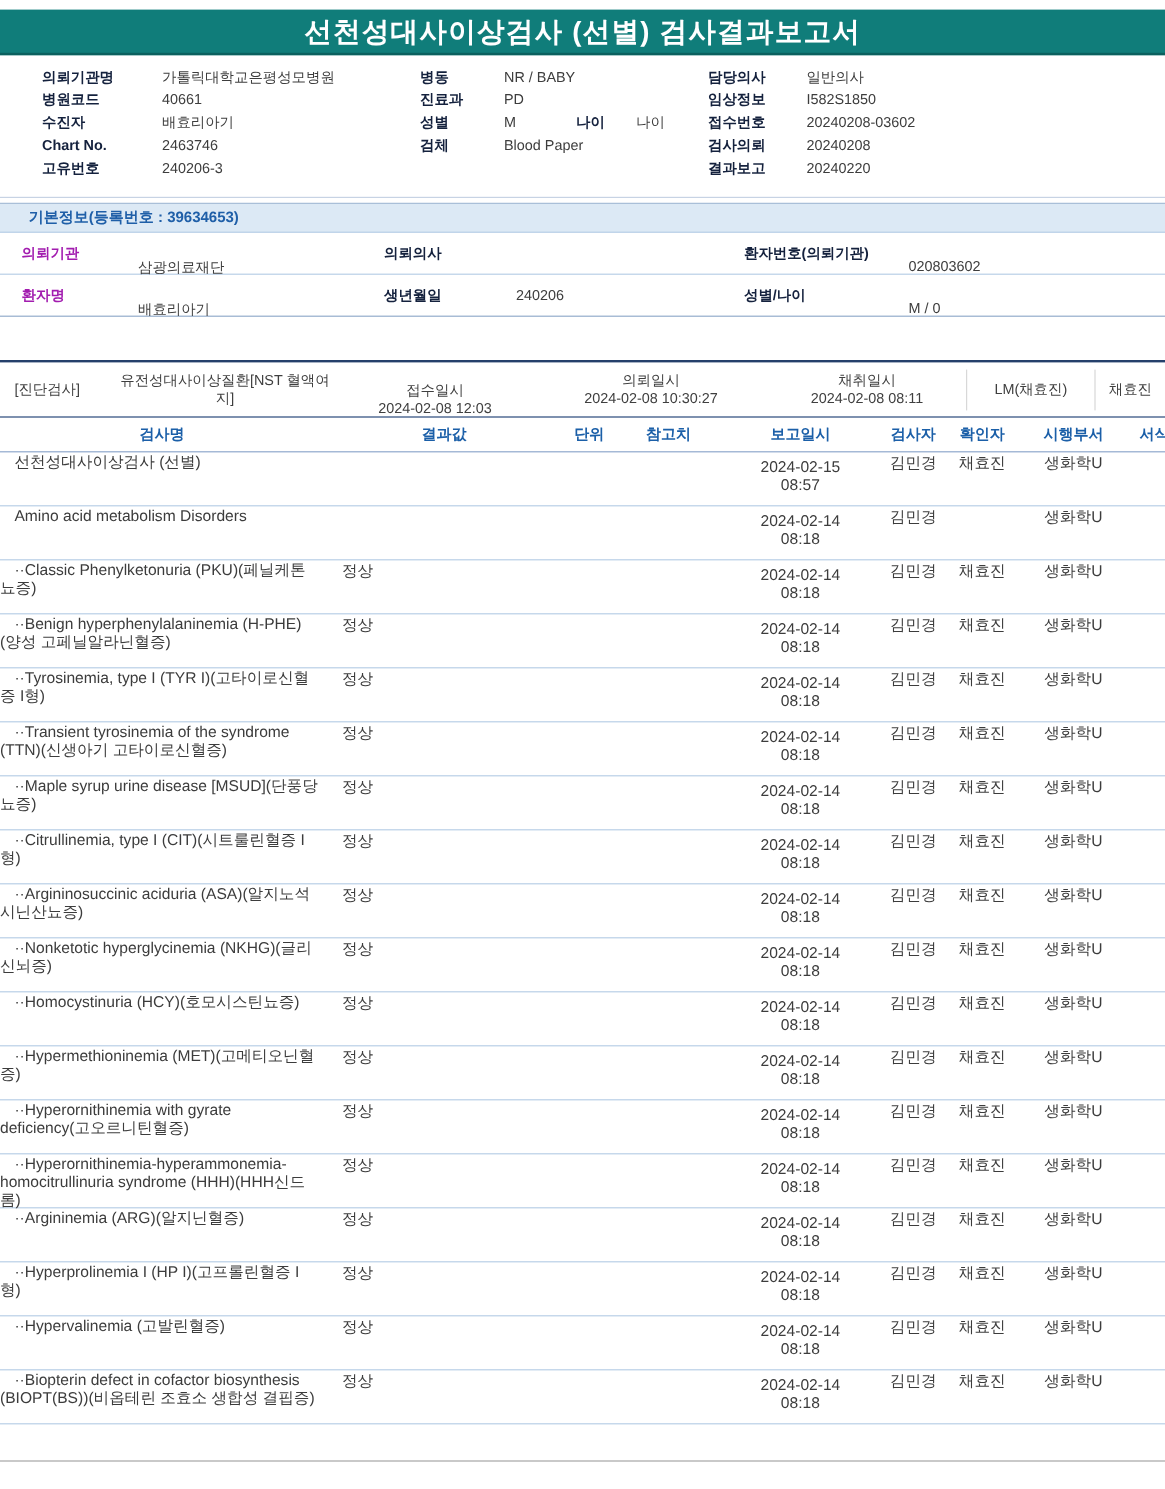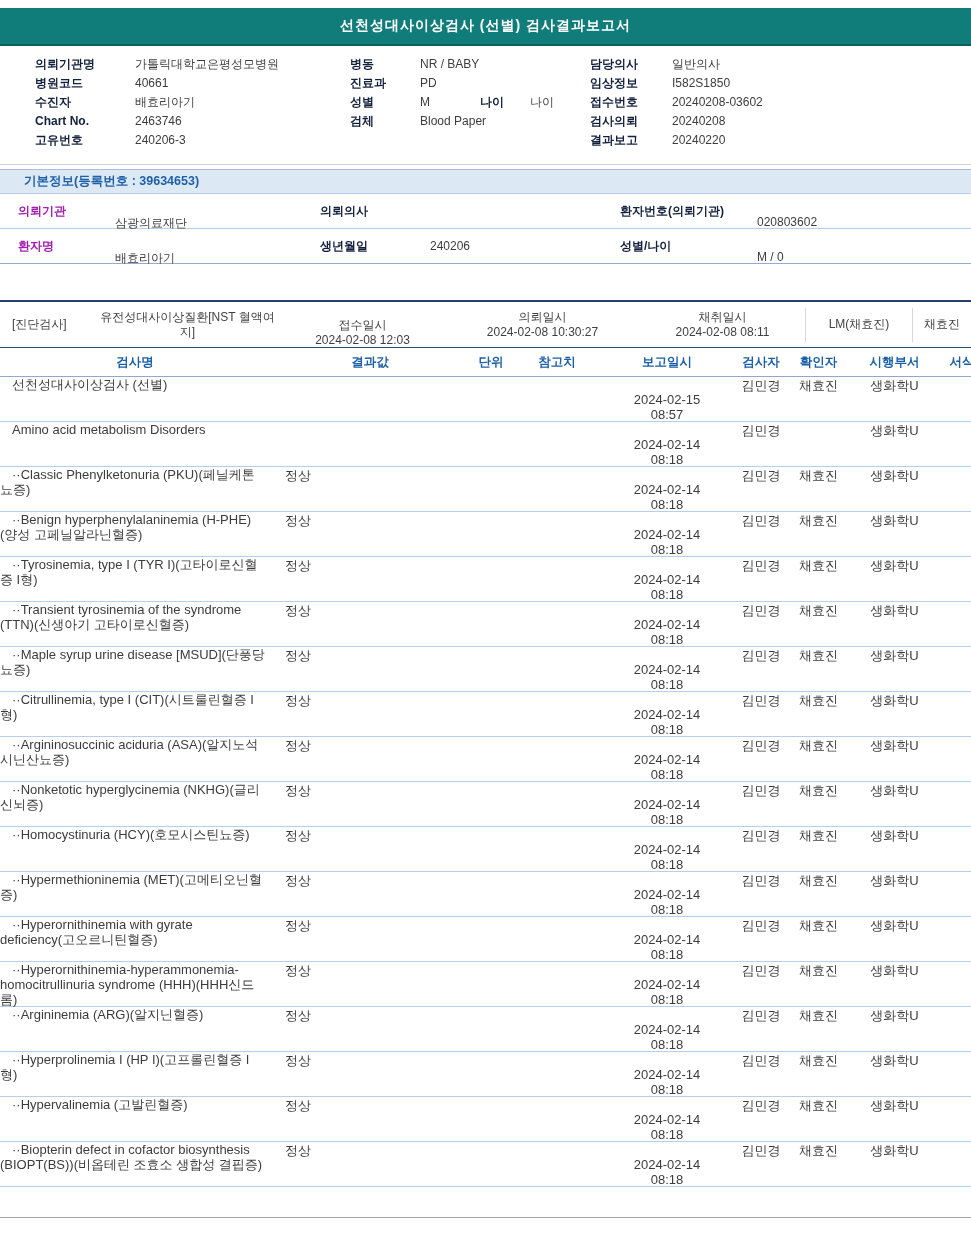--- a/index.html
+++ b/index.html
@@ -9,21 +9,21 @@
     font-family:"Liberation Sans","DejaVu Sans",sans-serif;
     font-size:12px; color:#3d3d3d;
   }
 
   
   .banner {
     margin-top:8px; height:38px; background:#107d7a;
     border-bottom:2px solid #0b605e;
     display:flex; align-items:center; justify-content:center;
   }
-  .banner h1 { color:#fff; font-size:14px; font-weight:bold; letter-spacing:1px; }
+  .banner h1 { color:#fff; font-size:23px; font-weight:bold; letter-spacing:1px; }
 
   
   .info { display:flex; padding-top:9px; }
   .col-left  { width:350px; padding-left:35px; }
   .col-mid   { width:240px; }
   .col-right { flex:1; }
   .pair { display:flex; height:19px; line-height:19px; white-space:nowrap; }
   .lbl { font-weight:bold; color:#14213d; }
   .val { color:#3d3d3d; }
   .col-left  .lbl { width:100px; }
@@ -81,21 +81,21 @@
   .c-form { width:40px;  text-align:center; }
   .rheader .c-name { text-align:center; }
   .rheader .c-res  { text-align:center; }
 
   .rrow {
     display:flex; align-items:flex-start; height:45px;
     border-bottom:1px solid #b9cfe6; font-size:13px; color:#3c3c3c;
   }
   .rrow .c-name { text-indent:12px; line-height:15px; padding-right:4px; word-break:break-word; }
   .rrow .c-res  { padding-left:15px; }
-  .rrow .c-date .dwrap { width:82px; margin:15px auto; line-height:15px; }
+  .rrow .c-date .dwrap { width:82px; margin:4px auto; line-height:15px; }
 
   .bottom-line { margin-top:30px; border-top:1px solid #a6a6a6; }
 </style>
 </head>
 <body>
 
 <div class="banner">
   <h1>선천성대사이상검사 (선별) 검사결과보고서</h1>
 </div>
 

